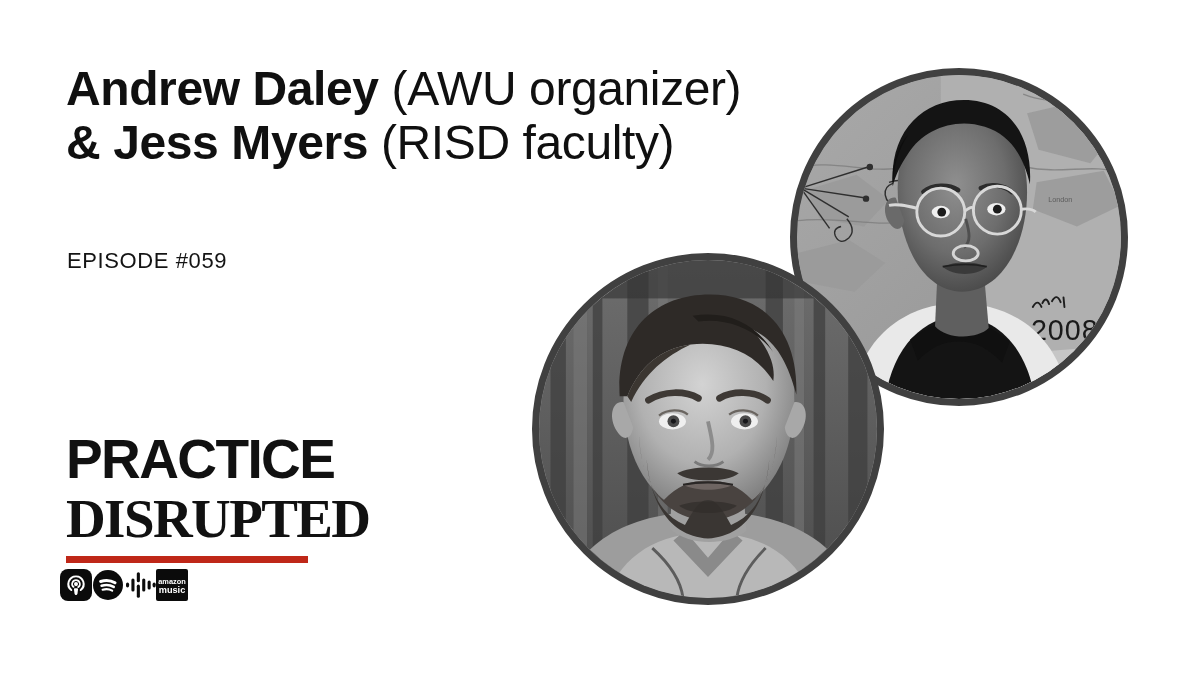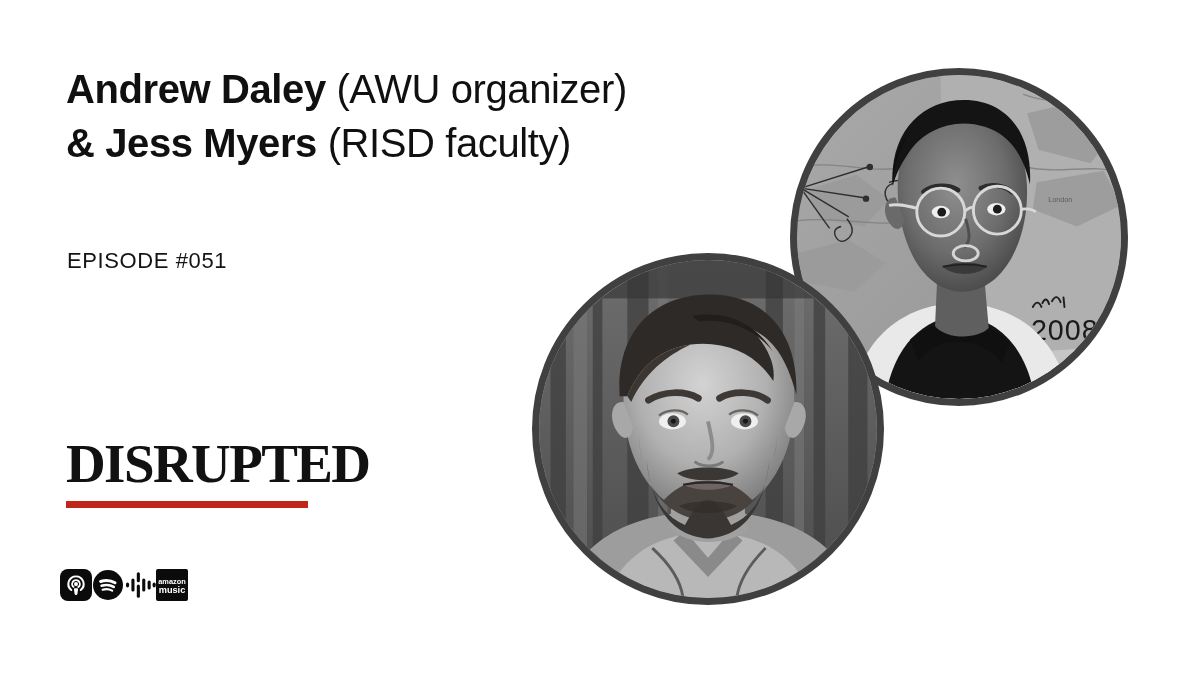--- a/index.html
+++ b/index.html
@@ -19,21 +19,21 @@
     background: #ffffff;
     overflow: hidden;
   }
 
   
   .guest-heading {
     position: absolute;
     left: 66px;
     top: 62px;
     width: 660px;
-    font-size: 40px;
+    font-size: 48px;
     line-height: 54px;
     letter-spacing: -0.4px;
     color: #101010;
   }
   .guest-line { white-space: nowrap; }
   .guest-name {
     font-weight: 700;
   }
   .guest-role {
     font-weight: 400;
@@ -130,24 +130,25 @@
   <div class="guest-heading">
     <div class="guest-line">
       <span class="guest-name">Andrew Daley </span><span class="guest-role">(AWU organizer)</span>
     </div>
     <div class="guest-line">
       <span class="guest-name">&amp; Jess Myers </span><span class="guest-role">(RISD faculty)</span>
     </div>
   </div>
 
   <div class="episode-block">
-    <div class="episode-number">EPISODE #051</div>
+    <div class="episode-number">EPISODE #059</div>
   </div>
 
   <div class="wordmark">
+    <span class="wordmark-line">PRACTICE</span>
     <span class="wordmark-line second">DISRUPTED</span>
     <div class="wordmark-rule"></div>
   </div>
 
   <div class="platforms">
 
     <span class="platform-icon">
       <svg width="32" height="32" viewBox="0 0 32 32">
         <rect x="0" y="0" width="32" height="32" rx="8" ry="8" fill="#0b0b0b"></rect>
         <path d="M16 6.4a8.6 8.6 0 0 0-5.3 15.4.95.95 0 0 0 1.2-1.5 6.7 6.7 0 1 1 8.2 0 .95.95 0 0 0 1.2 1.5A8.6 8.6 0 0 0 16 6.4z" fill="#ffffff"></path>

